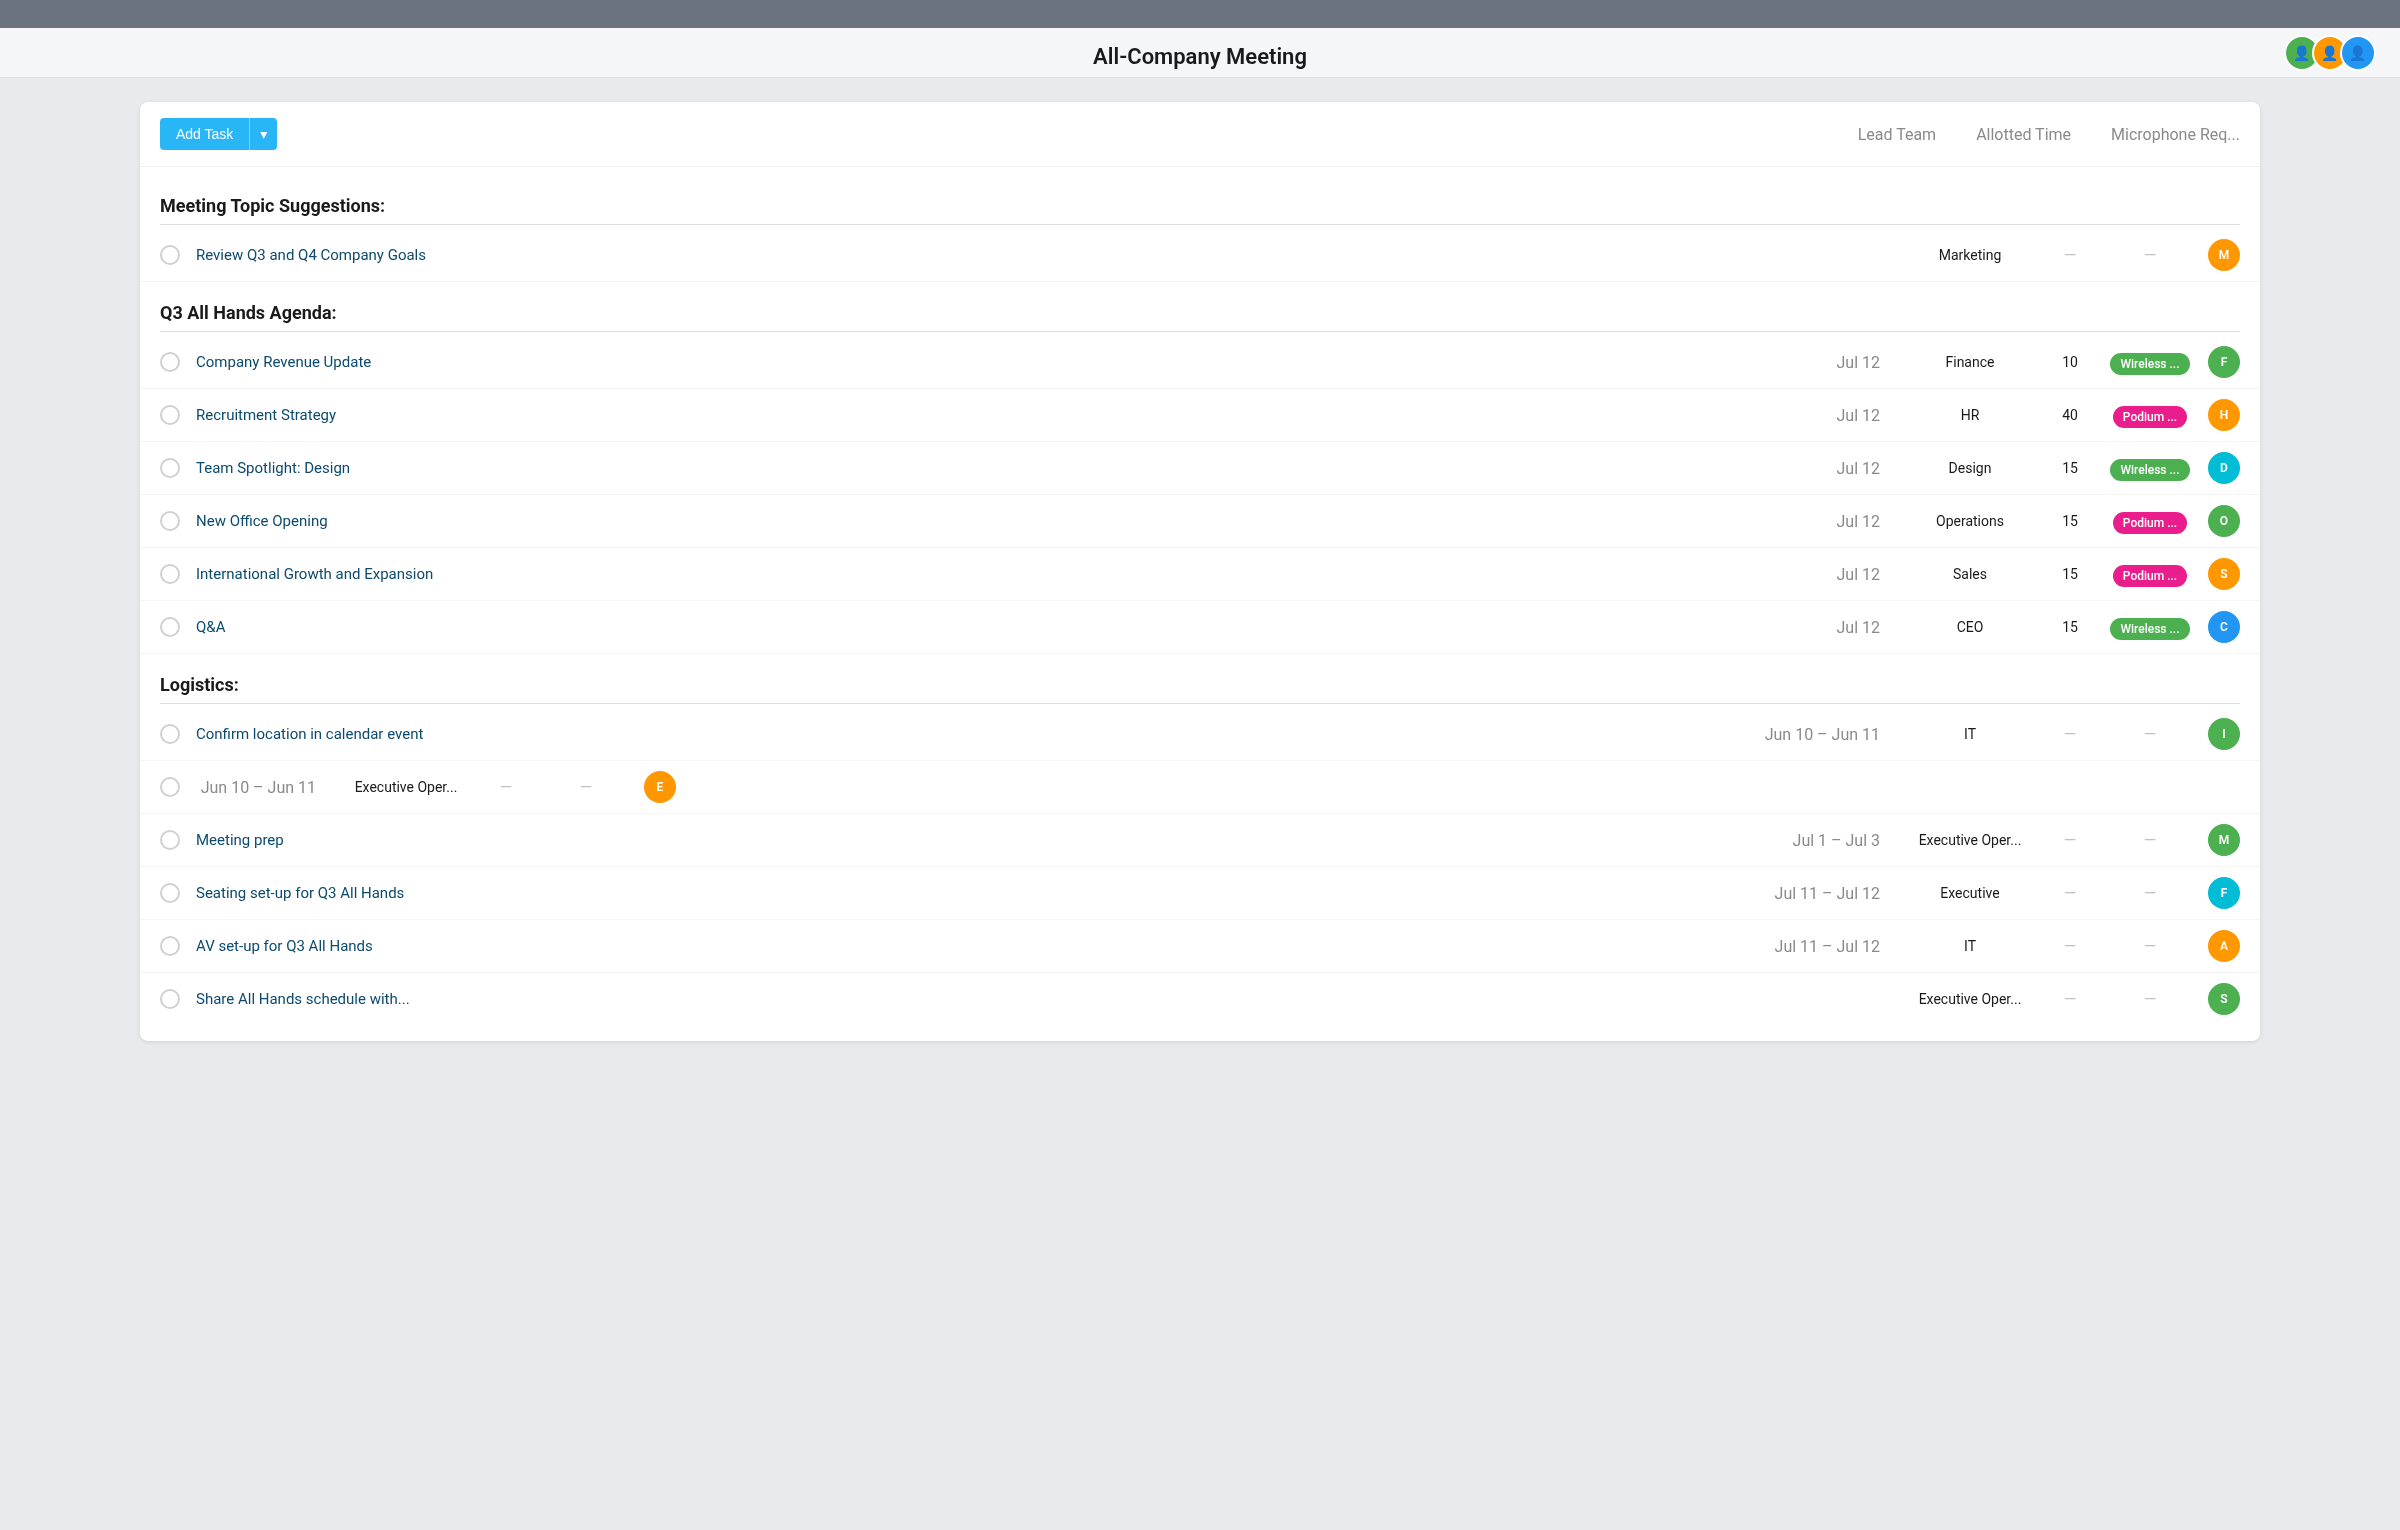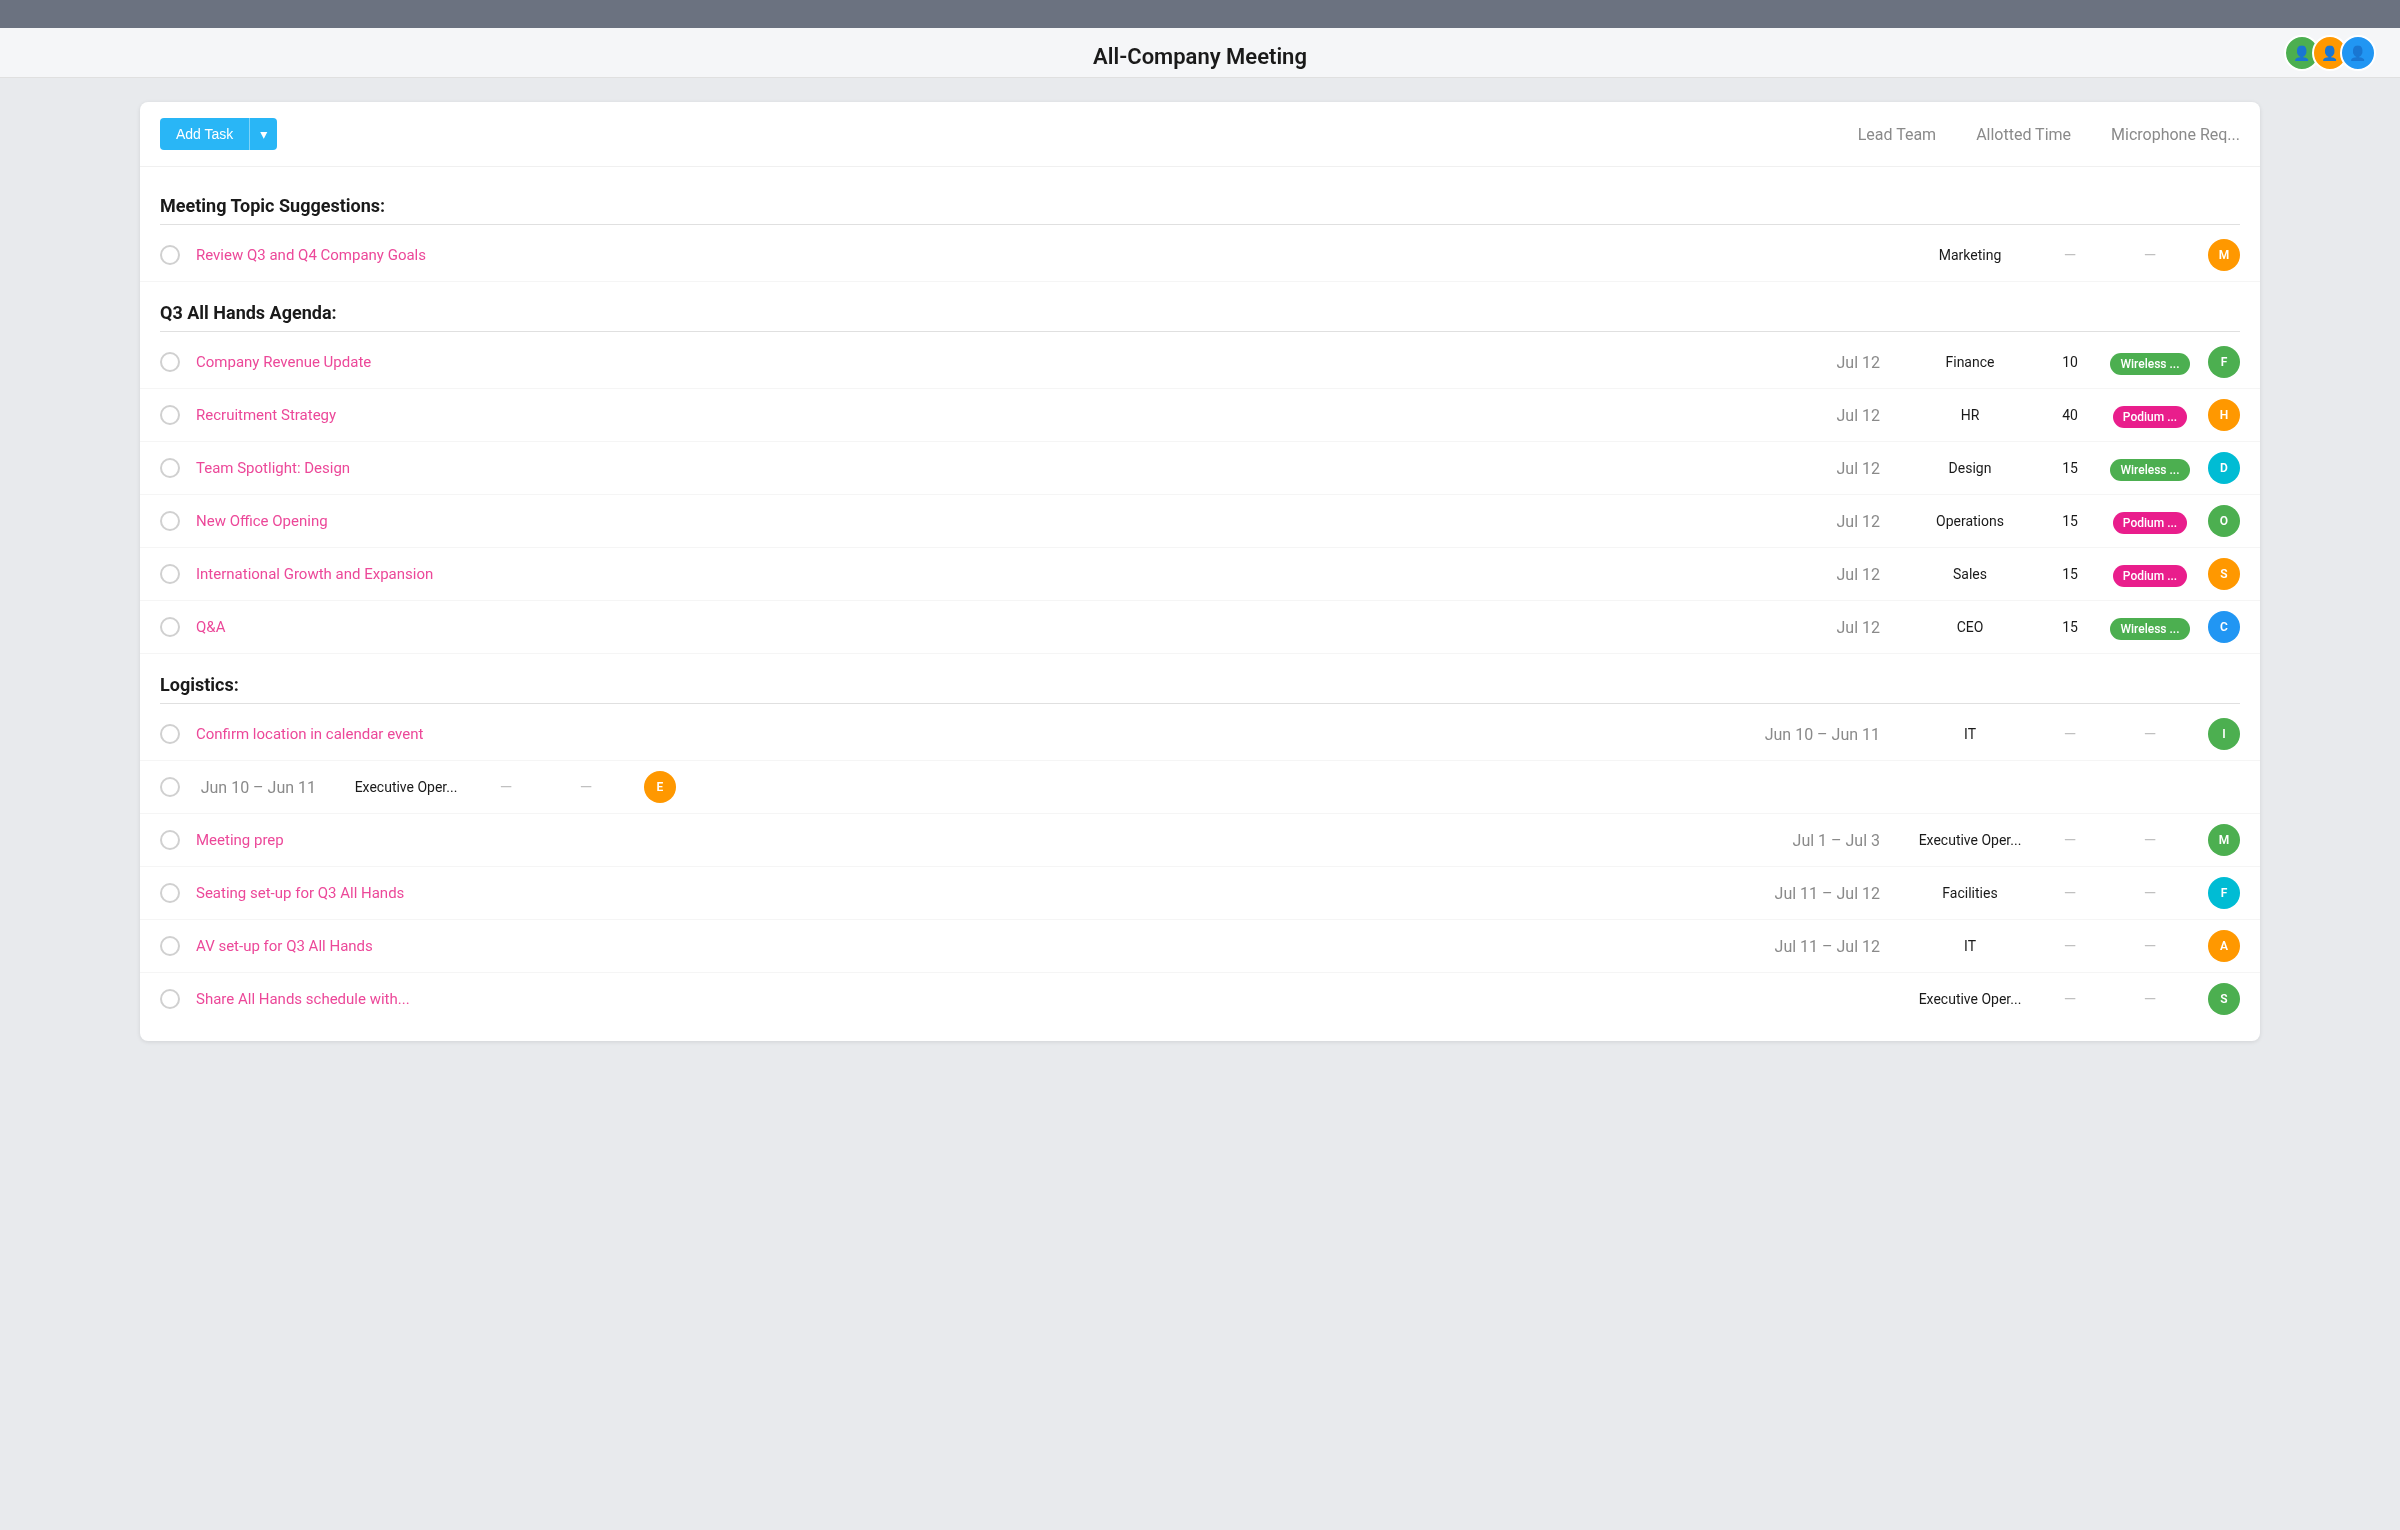--- a/index.html
+++ b/index.html
@@ -130,21 +130,21 @@
       border-radius: 50%;
       border: 2px solid #d0d0d0;
       margin-right: 16px;
       flex-shrink: 0;
       cursor: pointer;
       background: white;
     }
     .task-name {
       flex: 1;
       font-size: 15px;
-      color: #ec4899;
+      color: #0c4a6e;
     }
     .task-date {
       width: 120px;
       font-size: 16px;
       color: #8a8a8a;
       text-align: right;
       margin-right: 20px;
     }
     .task-team {
       width: 140px;
@@ -344,21 +344,21 @@
           <div class="task-time"><span class="dash">—</span></div>
           <div class="task-mic"><span class="dash">—</span></div>
           <div class="task-avatar">
             <div class="task-avatar-img av-green">M</div>
           </div>
         </div>
         <div class="task-row">
           <div class="task-checkbox"></div>
           <div class="task-name">Seating set-up for Q3 All Hands</div>
           <div class="task-date">Jul 11 – Jul 12</div>
-          <div class="task-team">Facilities</div>
+          <div class="task-team">Executive</div>
           <div class="task-time"><span class="dash">—</span></div>
           <div class="task-mic"><span class="dash">—</span></div>
           <div class="task-avatar">
             <div class="task-avatar-img av-teal">F</div>
           </div>
         </div>
         <div class="task-row">
           <div class="task-checkbox"></div>
           <div class="task-name">AV set-up for Q3 All Hands</div>
           <div class="task-date">Jul 11 – Jul 12</div>

